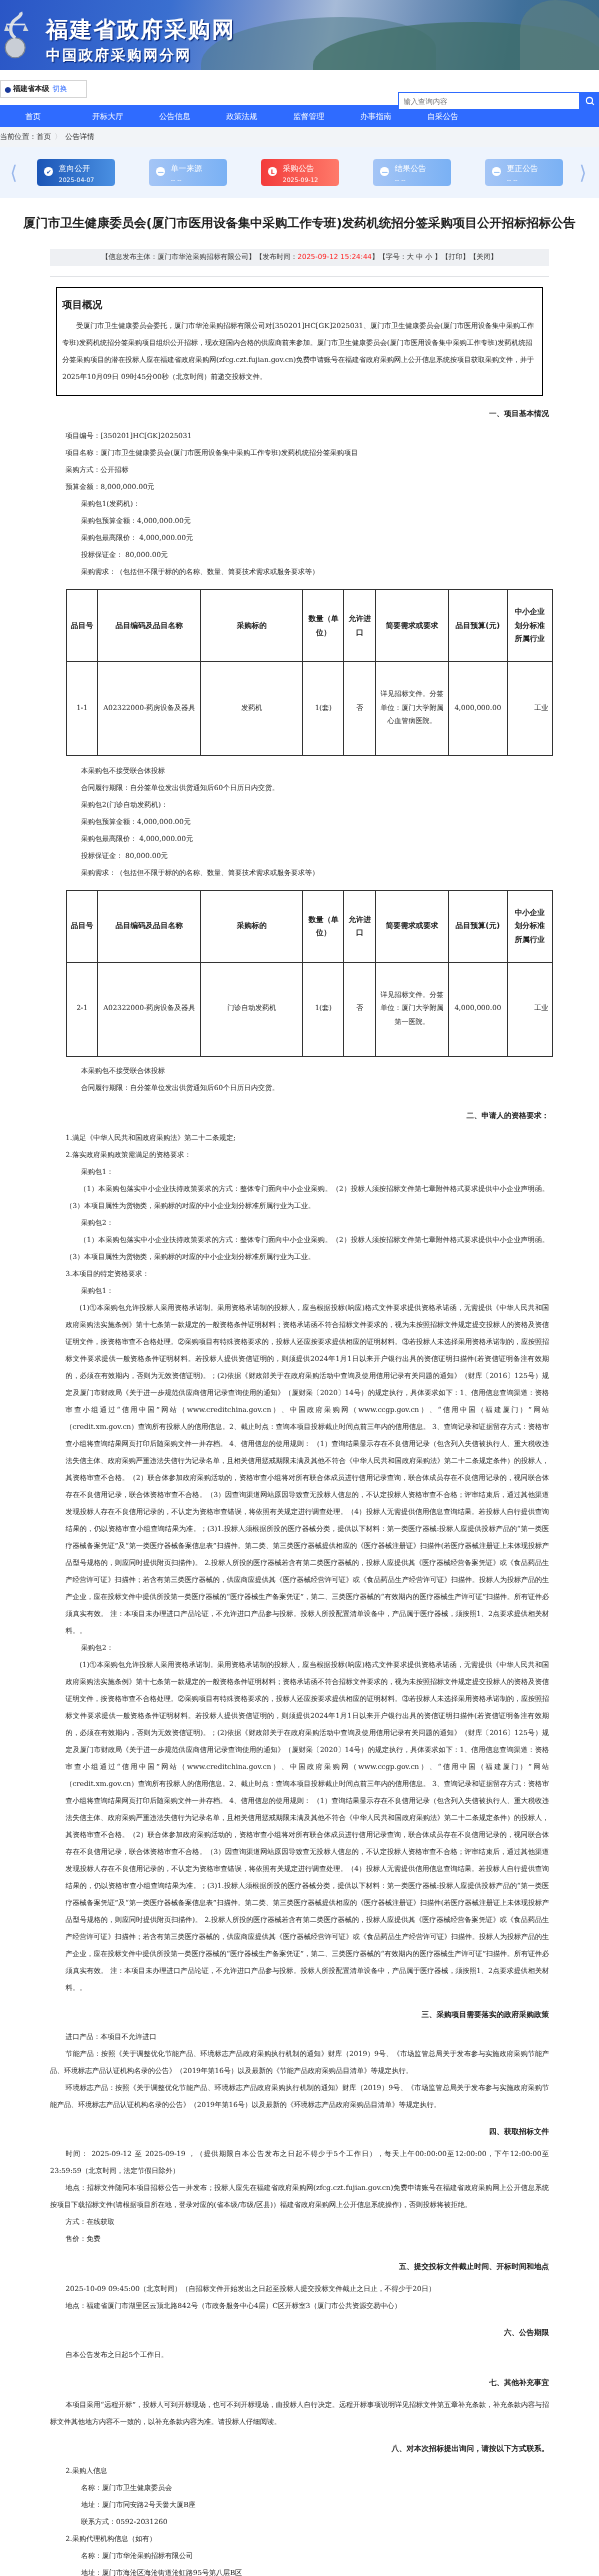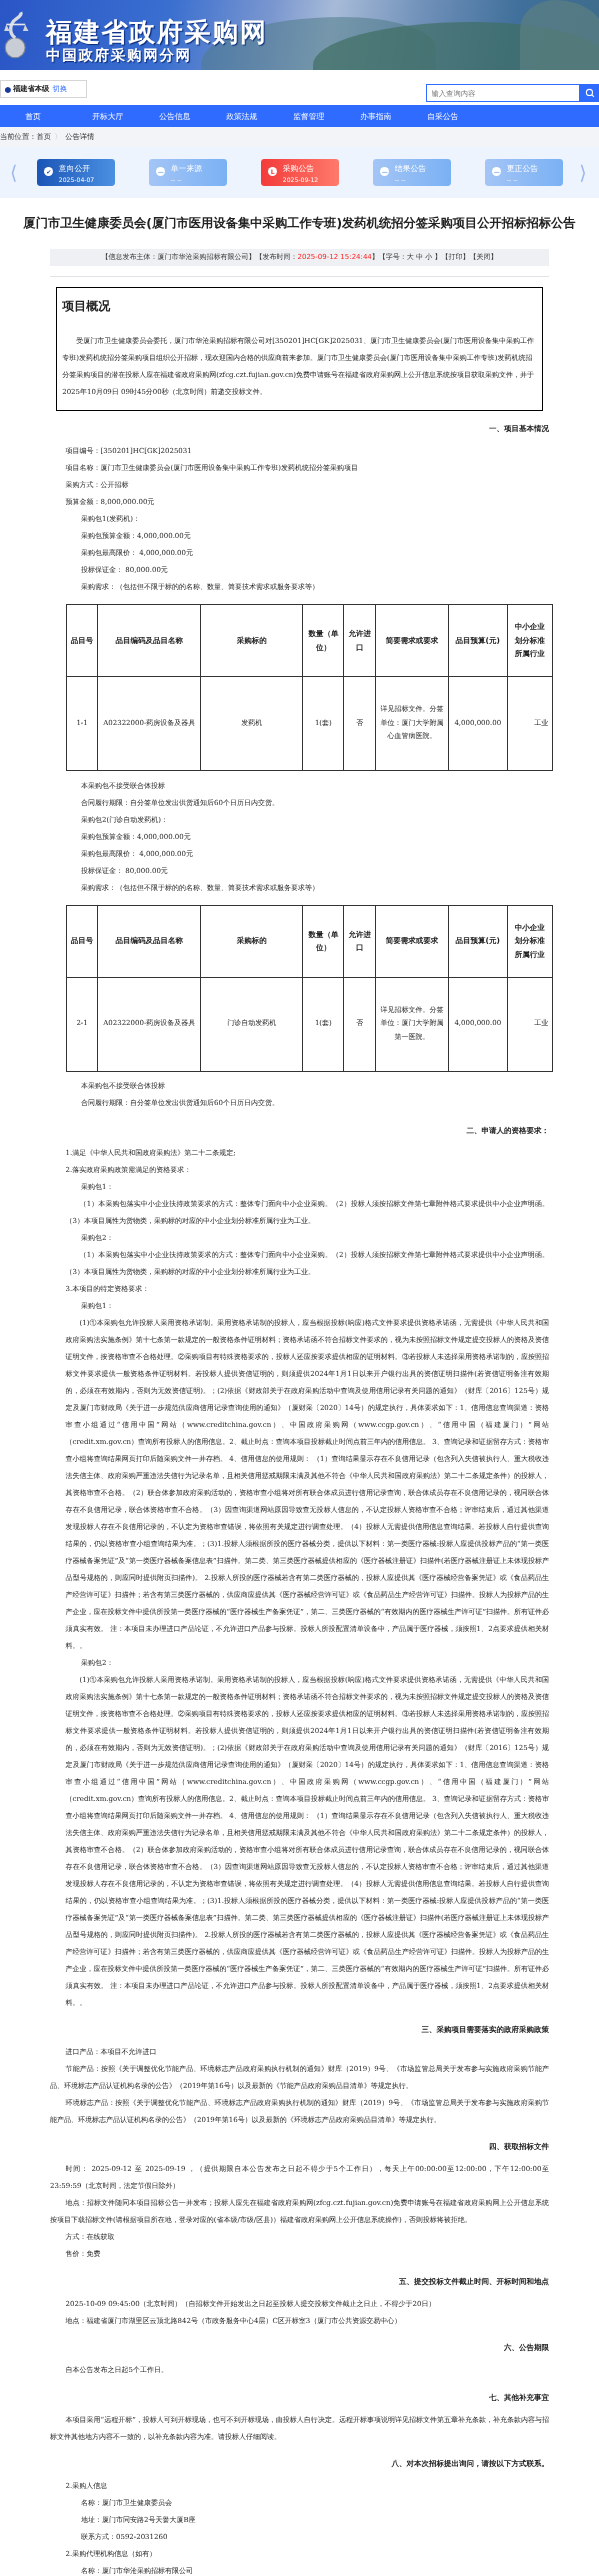--- a/index.html
+++ b/index.html
@@ -3,29 +3,29 @@
 <meta charset="utf-8">
 <style>
   * { box-sizing: border-box; margin: 0; padding: 0; }
   body { width: 599px; background: #ffffff; font-family: "DejaVu Sans", "Liberation Sans", sans-serif; color: #333; }
   .banner { height: 70px; position: relative; overflow: hidden;
     background: linear-gradient(100deg, #2a56c6 0%, #3a6fd0 28%, #7b97cf 45%, #a7bbd8 55%, #6e8fb8 70%, #40709b 85%, #3d6c8a 100%); }
   .banner .mount1 { position: absolute; left: 201px; top: 17px; width: 235px; height: 78px; background: #4f7a86; border-radius: 60% 40% 0 0; opacity: .55; }
   .banner .mount2 { position: absolute; left: 313px; top: 22.3px; width: 291px; height: 78px; background: #3e6e62; border-radius: 55% 45% 0 0; opacity: .7; }
   .banner .mount3 { position: absolute; left: 520px; top: 0; width: 89px; height: 73px; background: #5c7f80; border-radius: 40% 60% 0 0; opacity: .7; }
   .banner .logo { position: absolute; left: 3.4px; top: 11.2px; width: 31px; height: 48px; }
-  .banner .title1 { position: absolute; left: 46px; top: 14.5px; font-size: 26px; font-weight: bold; color: #fff; letter-spacing: 1.7px; text-shadow: 1.1px 1.1px 1.1px #0b2a78; font-family: "DejaVu Sans", sans-serif; }
+  .banner .title1 { position: absolute; left: 46px; top: 14.5px; font-size: 22px; font-weight: bold; color: #fff; letter-spacing: 1.7px; text-shadow: 1.1px 1.1px 1.1px #0b2a78; font-family: "DejaVu Sans", sans-serif; }
   .banner .title2 { position: absolute; left: 46px; top: 46px; font-size: 14.5px; font-weight: bold; color: #fff; letter-spacing: 1.7px; text-shadow: 1.1px 1.1px 1.1px #0b2a78; font-family: "DejaVu Sans", sans-serif; }
 
   .toolbar { height: 35px; position: relative; }
   .region { position: absolute; left: 0; top: 10px; width: 87px; height: 18px; border: 0.6px solid #d5d5d5; display: flex; align-items: center; padding-left: 3.4px; font-size: 7.3px; }
   .region .pin { color: #1a3a9a; font-size: 7.8px; margin-right: 1.7px; }
   .region .name { font-weight: bold; color: #222; }
   .region .switch { color: #2f6bff; margin-left: 3px; cursor: pointer; }
-  .search { position: absolute; right: 0; top: 14px; width: 173px; height: 18px; display: flex; }
+  .search { position: absolute; right: 0; top: 22px; width: 201px; height: 18px; display: flex; }
   .search input { flex: 1; border: 0.6px solid #2f6bff; font-size: 7.3px; padding-left: 4.5px; color: #999; outline: none; font-family: "DejaVu Sans", sans-serif; }
   .search .btn { width: 19px; background: #2f6bff; color: #fff; display: flex; align-items: center; justify-content: center; font-size: 10px; cursor: pointer; }
 
   .nav { height: 22.3px; background: #2f6bff; display: flex; align-items: center; padding-left: 11.2px; }
   .nav .item { color: #fff; font-size: 7.8px; width: 67px; text-align: left; padding-left: 14px; cursor: pointer; }
   .nav .item:first-child { padding-left: 14px; }
 
   .crumb { background: #f2f4f7; height: 19.6px; display: flex; align-items: center; font-size: 7.3px; color: #333; padding-left: 0; }
   .crumb .sep { color: #aaa; margin: 0 3.4px; }
 
@@ -45,21 +45,21 @@
 
   .page-title { text-align: center; font-size: 12.3px; font-weight: bold; color: #222; margin: 17px 0 17px; font-family: "DejaVu Sans", sans-serif; }
 
   .meta { margin: 0 50px; background: #eef0f3; height: 17px; display: flex; align-items: center; justify-content: center; font-size: 7px; color: #333; }
   .meta .red { color: #ff1d1d; }
   .meta .act { cursor: pointer; }
   .hr { margin: 10px 50px 0; border-top: 1.1px solid #e1e3e6; }
 
   .content { margin: 10px 50px 0 50px; font-family: "DejaVu Serif", serif; font-size: 7px; color: #222; }
   .overview { border: 0.8px solid #000; margin: 0 5.6px; padding: 10px 5.6px 9px 5.6px; }
-  .overview h3 { font-size: 12px; font-weight: bold; margin-bottom: 18px; font-family: "DejaVu Sans", sans-serif; }
+  .overview h3 { font-size: 10px; font-weight: bold; margin-bottom: 6px; font-family: "DejaVu Sans", sans-serif; }
   .overview p { line-height: 17px; text-indent: 2em; }
   .sec-h { font-weight: bold; font-size: 7.5px; margin: 13.4px 0 9px; font-family: "DejaVu Sans", sans-serif; text-align: right; }
   .p { line-height: 17px; padding-left: 15.6px; }
   .p2 { line-height: 17px; padding-left: 31px; }
   .para { line-height: 17px; padding-left: 15.6px; text-indent: 2em; text-align: justify; }
   .para-full { line-height: 17px; text-indent: 2em; text-align: justify; }
 
   table.req { border-collapse: collapse; margin: 7.8px 0 6.7px 15.6px; width: 487px; font-size: 7px; }
   table.req th, table.req td { border: 0.8px solid #333; text-align: center; vertical-align: middle; padding: 2.2px 3.4px; line-height: 13.4px; }
   table.req th { font-weight: bold; font-family: "DejaVu Sans", sans-serif; font-size: 7.5px; height: 72px; }

